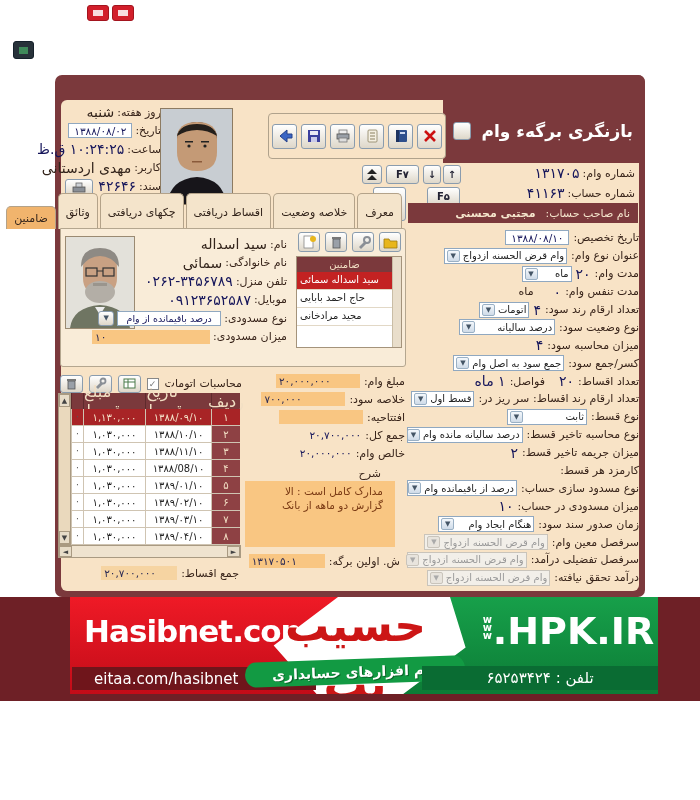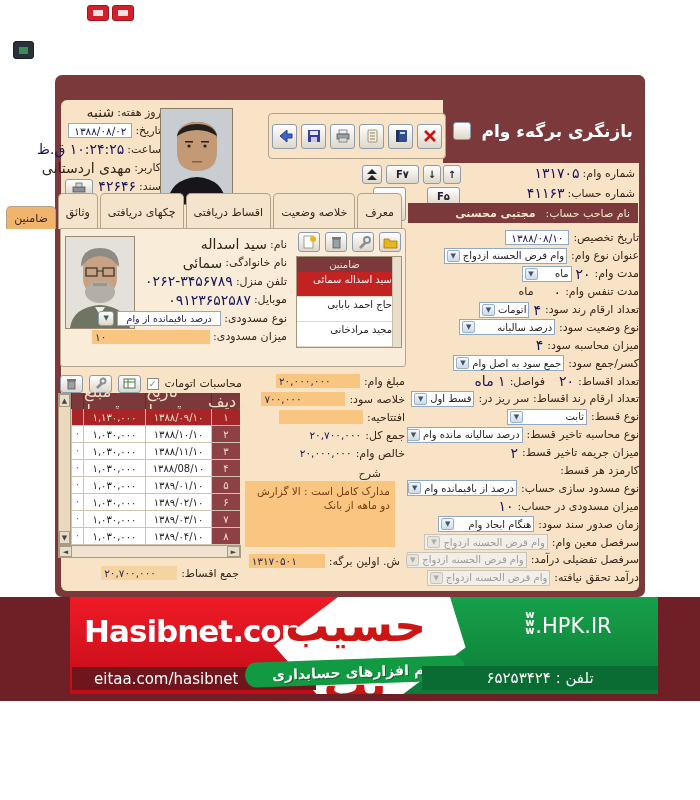--- a/index.html
+++ b/index.html
@@ -49,21 +49,21 @@
   #ownerbar{left:353px;top:128px;width:230px;height:20px;background:#7b393c;color:#f5e6cd;
             display:flex;align-items:center;gap:10px;padding:0 8px;font-size:11px}
   
   #gpanel{left:5px;top:153px;width:346px;height:139px;background:#f9ecd8;border:1px solid #b4a68f;border-radius:0 3px 3px 3px}
   #gtools{right:4px;top:3px;display:flex;gap:5px}
   #gtools .tb{width:22px;height:20px}
   #glist{right:3px;top:27px;width:106px;height:92px;background:#fff;border:1px solid #a4937b;display:flex}
   #glist .scroll{width:9px;background:#e9decb;border-left:1px solid #c9bda6}
   #glist .items{flex:1;display:flex;flex-direction:column}
   .glhead{height:15px;background:#7b393c;color:#f2dfc4;font-size:10px;text-align:center;line-height:15px}
-  .gitem{height:25px;font-size:10px;color:#222;text-align:right;padding-left:3px;line-height:15px;border-bottom:1px solid #e2d8c6}
+  .gitem{height:18px;font-size:10px;color:#222;text-align:left;padding-left:3px;line-height:15px;border-bottom:1px solid #e2d8c6}
   .gitem.sel{background:#c32222;color:#fff}
   #gfields{right:118px;top:6px;width:224px}
   
   .thead-cell{display:flex;align-items:center;justify-content:center;background:#7b393c;color:#f2dfc4;
         font-size:16px;height:16px;border-left:1px solid #5f2a2c}
   .cell{display:flex;align-items:center;justify-content:center;border-left:1px solid #cfc4b2;
         border-bottom:1px solid #cfc4b2;height:17px;font-size:10px;background:#fff;color:#1c1c1c}
   .rownum{background:#8e4144;color:#f2dfc4}
   .trow{display:flex}
   .trow.sel .cell{background:#a82426;color:#f4e2c8}
@@ -81,21 +81,21 @@
   #hasib{left:14px;top:16px;width:228px;color:#fff;font-size:31px;font-weight:bold;text-align:center;letter-spacing:-1px}
   #eitaa{left:2px;top:70px;width:244px;height:23px;background:#6f151b;color:#fff;font-size:15px;
          display:flex;align-items:center;padding-left:22px}
   #brand{left:215px;top:0;width:140px;text-align:center;color:#cc1616;font-size:44px;font-weight:bold;line-height:58px}
   #ribbon{left:175px;top:62px;width:220px;height:25px;background:#129a43;border-radius:12px/14px;
           transform:rotate(-2deg);display:flex;align-items:center;justify-content:center;
           color:#fff;font-size:14px;font-weight:bold;text-shadow:1px 1px 0 #0a6328}
   #hpk{left:408px;top:12px;width:180px;display:flex;align-items:center;justify-content:center;color:#fff;direction:ltr}
   #hpk .www{writing-mode:vertical-rl;text-orientation:upright;font-size:10px;font-weight:bold;
             letter-spacing:-3px;line-height:11px;height:34px}
-  #hpk .domain{font-size:21px;font-weight:normal;letter-spacing:0}
+  #hpk .domain{font-size:38px;font-weight:bold;letter-spacing:0}
   #phone{left:352px;top:69px;width:236px;height:24px;background:#0a6c33;color:#fff;font-size:15px;
          display:flex;align-items:center;justify-content:center;direction:rtl}
   
   .deskicon{border-radius:3px}
   .cb{width:12px;height:12px;background:#fff;border:1px solid #888;display:flex;align-items:center;
       justify-content:center;font-size:9px;color:#777;flex:none}
   .dot{color:#555;font-size:9px}
 </style>
 </head>
 <body>
@@ -470,21 +470,21 @@
         <span class="lbl">جمع کل:</span>
         <span class="num">۲۰,۷۰۰,۰۰۰</span>
       </div>
     <div class="frow" style="height:18px">
         <span class="lbl">خالص وام:</span>
         <span class="num">۲۰,۰۰۰,۰۰۰</span>
       </div>
   </div>
 
   <div class="abs lbl" style="right:264px;top:392px">شرح</div>
-  <div class="abs" style="left:190px;top:406px;width:150px;height:66px;background:#f9c682;font-size:10.5px;color:#7a3a14;padding:3px 5px;line-height:14px">مدارک کامل است : الا گزارش دو ماهه از بانک</div>
+  <div class="abs" style="left:190px;top:406px;width:150px;height:66px;background:#f9c682;font-size:10.5px;color:#7a3a14;padding:3px 12px;line-height:14px">مدارک کامل است : الا گزارش دو ماهه از بانک</div>
   <div class="abs" style="right:245px;top:477px;width:170px">
     <div class="frow" style="height:18px">
       <span class="lbl">ش. اولین برگه:</span>
       <span class="ofield" style="width:76px">۱۳۱۷۰۵۰۱</span>
     </div>
   </div>
 
   <div class="abs" dir="ltr" style="left:5px;top:299px;width:182px;height:19px;display:flex;align-items:center;gap:6px">
     <div class="tb" style="width:24px;height:18px">
         <svg width="13" height="13">

